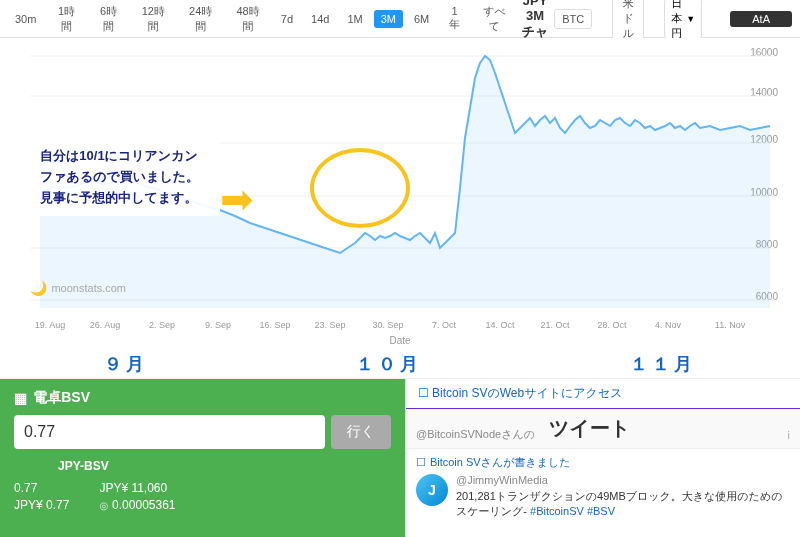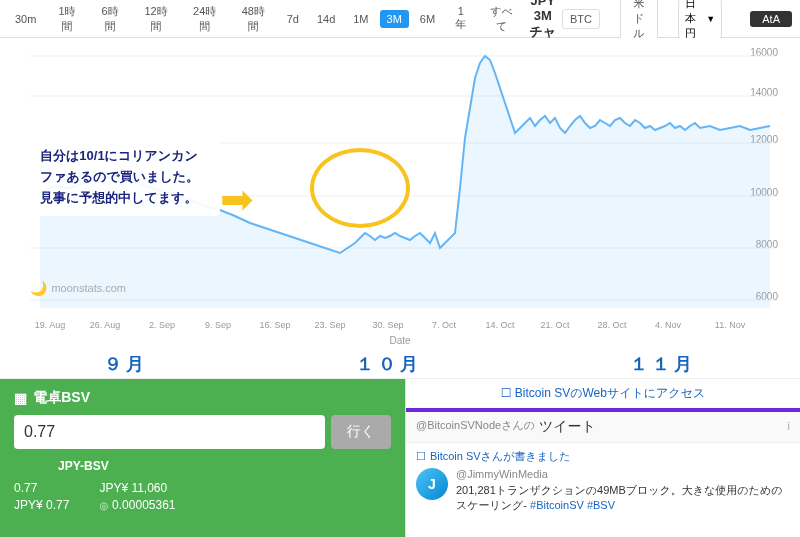--- a/index.html
+++ b/index.html
@@ -63,21 +63,21 @@
       border-radius: 10px;
       padding: 2px 6px;
       font-size: 11px;
       background: #fff;
       cursor: pointer;
     }
     .ata-badge {
       background: #333;
       color: #fff;
       font-size: 11px;
-      padding: 2px 12px;
+      padding: 2px 22px;
       border-radius: 3px;
       margin-left: 8px;
     }
 
     
     .chart-area {
       background: #fff;
       position: relative;
       height: 310px;
       overflow: hidden;
@@ -184,39 +184,38 @@
       flex: 1;
       background: #fff;
       border-left: 1px solid #ddd;
       display: flex;
       flex-direction: column;
     }
     .right-top-link {
       padding: 6px 12px;
       font-size: 12px;
       color: #1565C0;
-      text-align: center;
-      border-bottom: 4px solid #6d28d9;
+      border-bottom: 1px solid #6d28d9;
       cursor: pointer;
     }
     .tweet-section {
       display: flex;
       flex-direction: column;
       flex: 1;
       overflow: hidden;
     }
     .tweet-header {
       padding: 6px 10px;
       background: #f9f9f9;
       border-bottom: 1px solid #eee;
       font-size: 12px;
       color: #333;
       display: flex;
-      align-items: flex-start;
-      gap: 4px;
+      align-items: flex-end;
+      gap: 14px;
     }
     .tweet-handle {
       color: #888;
       font-size: 11px;
     }
     .tweet-header-right {
       margin-left: auto;
       color: #aaa;
       font-size: 11px;
     }
@@ -544,21 +543,21 @@
         </div>
       </div>
     </div>
   </div>
 
   <div class="right-panel">
     <div class="right-top-link">☐ Bitcoin SVのWebサイトにアクセス</div>
     <div class="tweet-section">
       <div class="tweet-header">
         <span class="tweet-handle">@BitcoinSVNodeさんの</span>
-        <span style="font-size:14px; font-weight:normal;">ツイート</span>
+        <span style="font-size:20px; font-weight:bold;">ツイート</span>
         <span class="tweet-header-right">ℹ</span>
       </div>
       <div class="tweet-content">
         <div class="tweet-source">
           <span>☐</span>
           <span>Bitcoin SVさんが書きました</span>
         </div>
         <div class="tweet-avatar-row">
           <div class="tweet-avatar">J</div>
           <div class="tweet-text-col">

